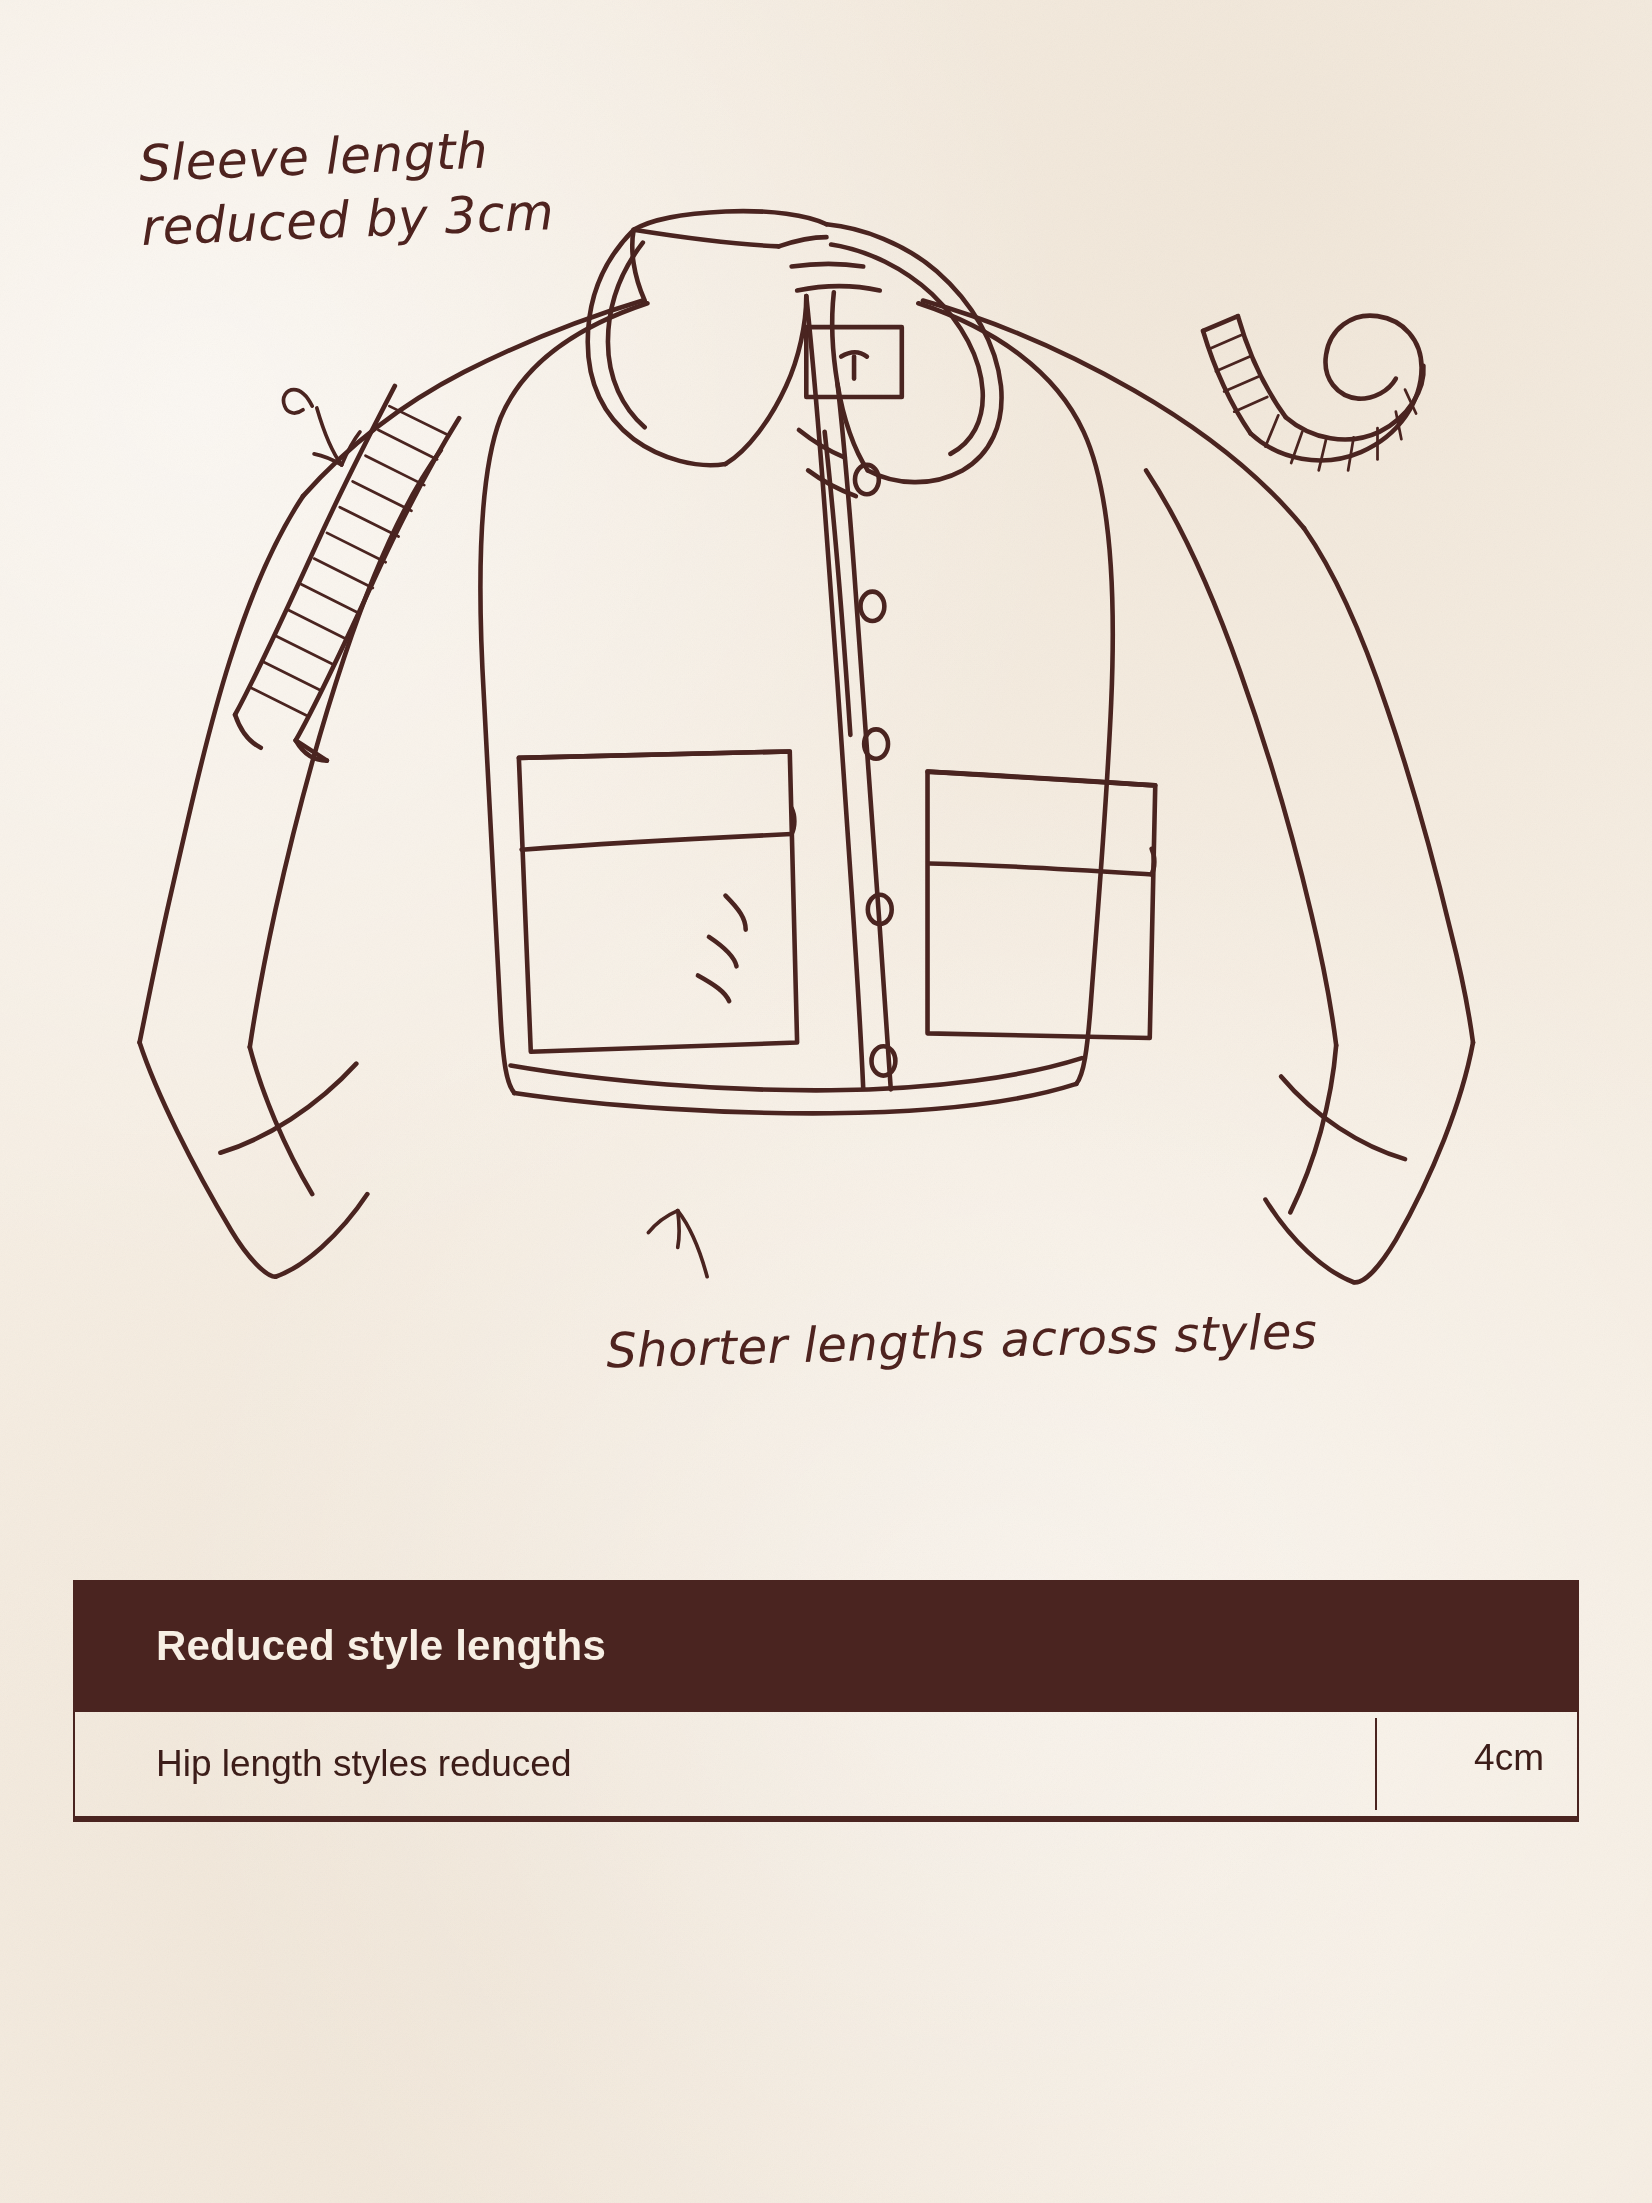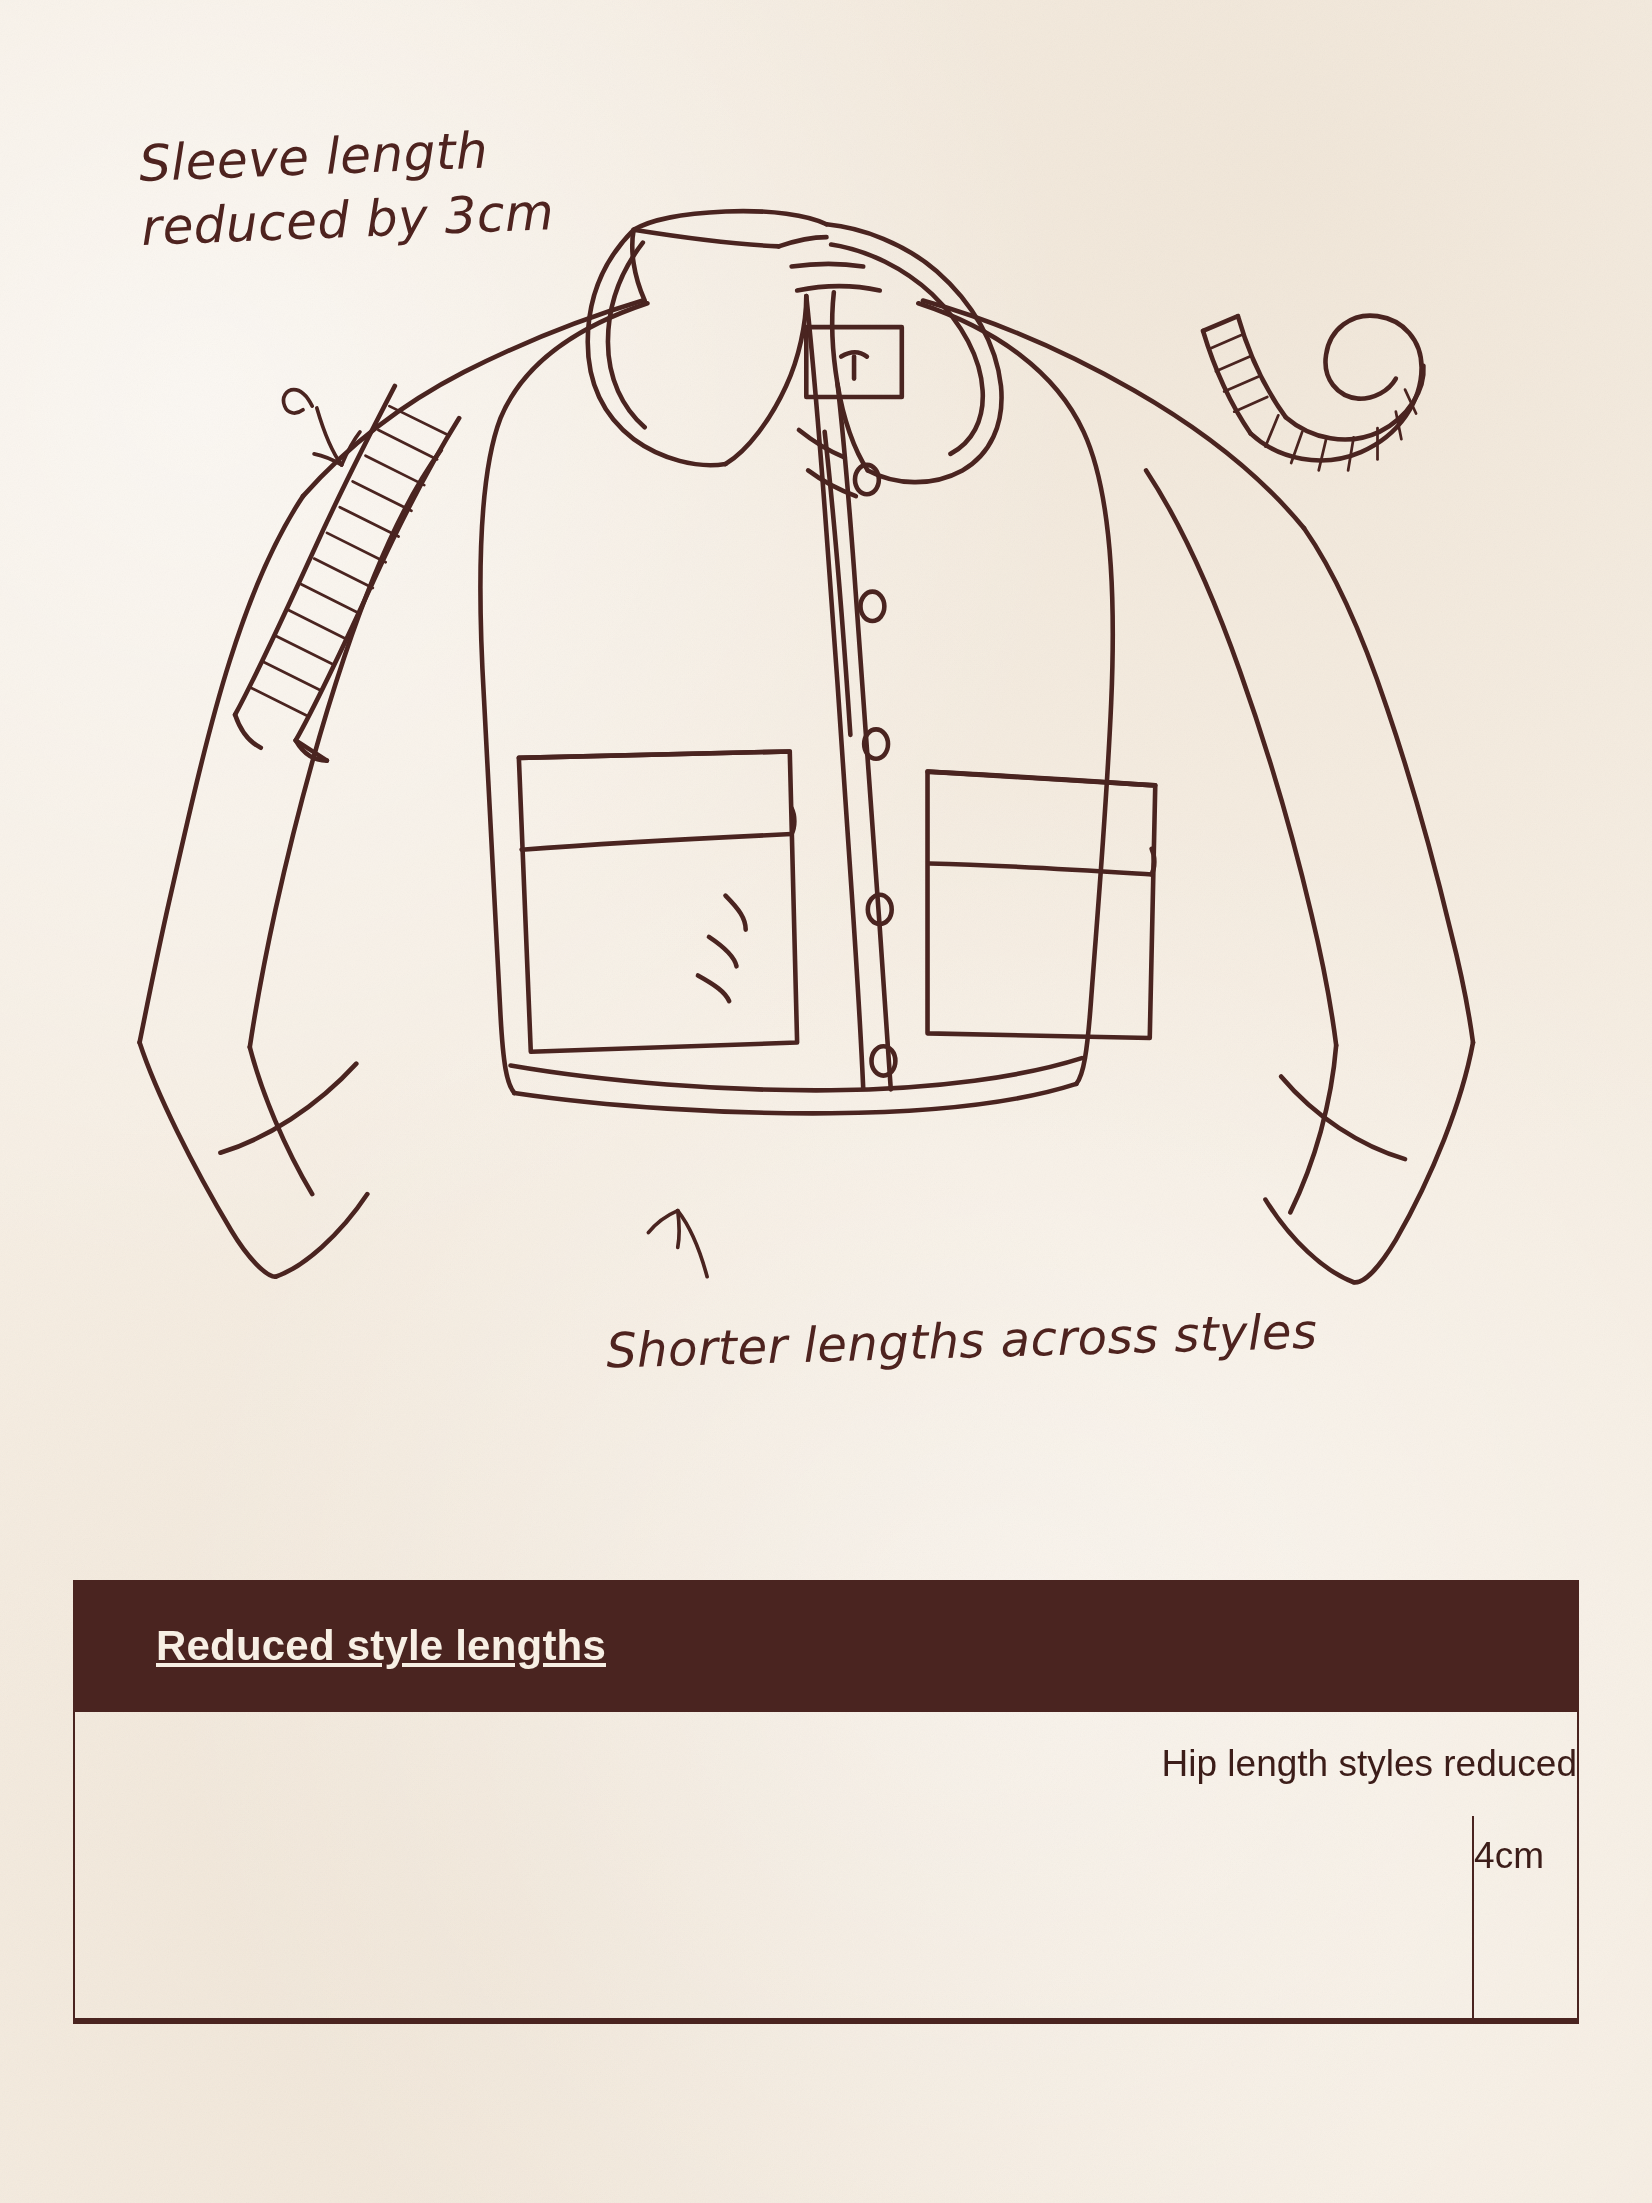--- a/index.html
+++ b/index.html
@@ -77,32 +77,30 @@
     width: 1506px;
     border: 2.8px solid #4a2420;
     box-sizing: border-box;
     background: transparent;
   }
   #table-header {
     background: #4a2420;
     color: #f7efe4;
     padding: 40px 0 40px 81px;
     box-sizing: border-box;
-    text-decoration: underline;
   }
   #table-title {
     font-size: 42px;
     font-weight: 700;
     letter-spacing: 0.2px;
   }
   .table-row {
     display: flex;
-    align-items: flex-end;
+    align-items: center;
     border-top: 2.8px solid #4a2420;
-    flex-direction: column;
   }
   .table-row:first-of-type {
     border-top: none;
   }
   .cell-label {
     flex: 1 1 auto;
     padding: 31px 0 31px 81px;
     font-size: 37px;
     color: #3c1d19;
     box-sizing: border-box;

